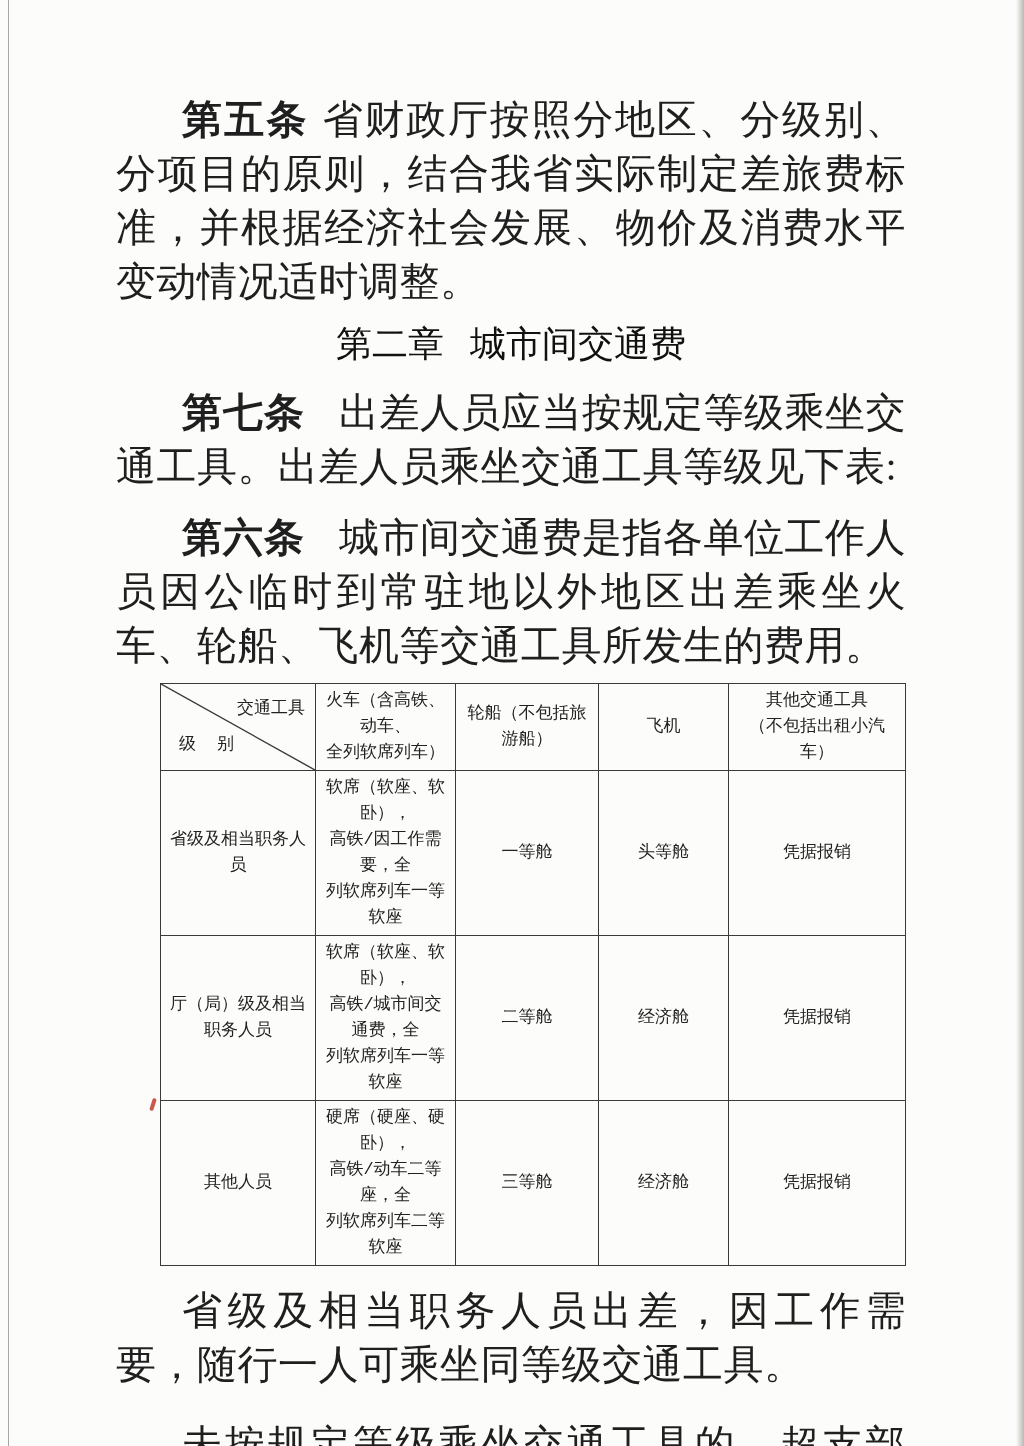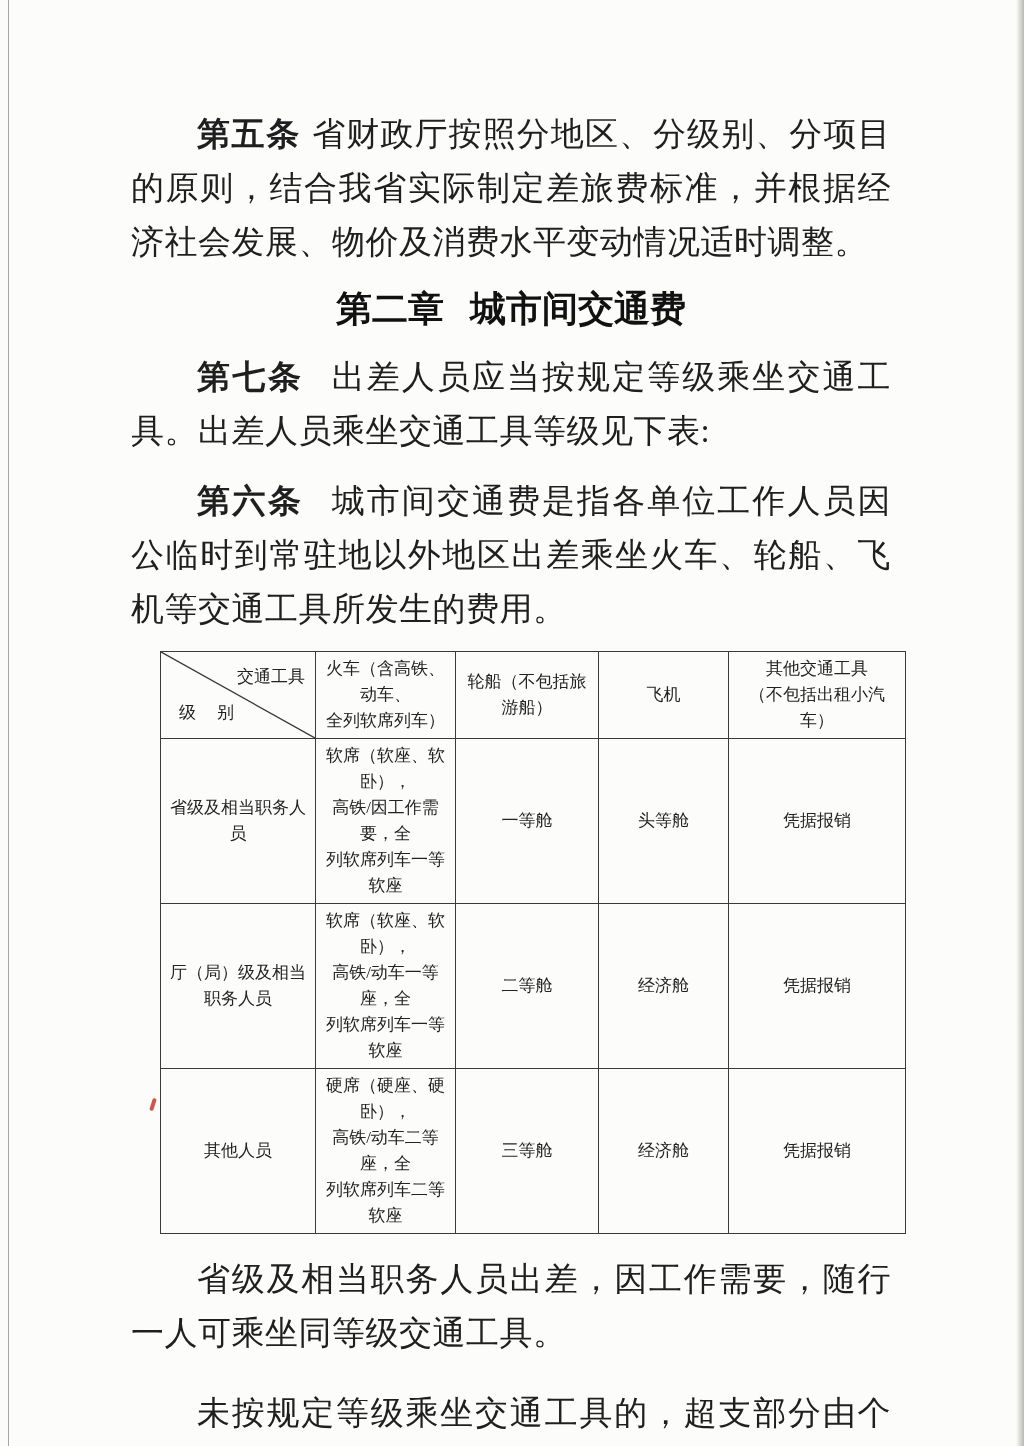--- a/index.html
+++ b/index.html
@@ -36,39 +36,39 @@
     border-radius: 2px;
     opacity: .85;
   }
   .content {
     position: absolute;
     left: 116px; top: 0;
     width: 790px;
     padding-top: 92px;
   }
   .para {
-    font-size: 33px;
+    font-size: 40px;
     line-height: 54px;
     text-align: justify;
     text-indent: 66px;
-    margin: 15px;
+    margin: 0;
     letter-spacing: .5px;
   }
   .para .article-label {
     font-family: "Liberation Sans", sans-serif;
     font-weight: 700;
     letter-spacing: 1px;
   }
   .gap-sm { margin-right: .35em; }
   .gap-lg { margin-right: .85em; }
   .chapter-heading {
     margin: 10px 0 0 0;
     text-align: center;
     font-family: "Liberation Sans", sans-serif;
-    font-weight: 700;
+    font-weight: 400;
     font-size: 36px;
     line-height: 50px;
     color: #111;
   }
   .chapter-heading .chapter-number { margin-right: 26px; }
   .mt-a6 { margin-top: 16px; }
   .mt-a7 { margin-top: 16px; }
   .mt-note1 { margin-top: 18px; }
   .mt-note2 { margin-top: 26px; }
 
@@ -81,20 +81,21 @@
     color: #222;
   }
   table.grade-table, table.grade-table td {
     border: 1.5px solid #3a3a3a;
   }
   table.grade-table td {
     text-align: center;
     vertical-align: middle;
     padding: 4px 6px;
     line-height: 26px;
+    font-family: Liberation Mono, monospace;
   }
   td.corner-cell {
     position: relative;
     height: 76px;
     padding: 0;
   }
   .corner-cell svg {
     position: absolute;
     left: 0; top: 0;
     width: 100%; height: 100%;
@@ -176,21 +177,21 @@
         </td>
         <td>一等舱</td>
         <td>头等舱</td>
         <td>凭据报销</td>
       </tr>
 
       <tr class="data-row">
         <td>厅（局）级及相当职务人员</td>
         <td class="train-cell">
           <div>软席（软座、软卧），</div>
-          <div>高铁/动车一等座，全</div>
+          <div>高铁/城市间交通费，全</div>
           <div>列软席列车一等软座</div>
         </td>
         <td>二等舱</td>
         <td>经济舱</td>
         <td>凭据报销</td>
       </tr>
 
       <tr class="data-row">
         <td>其他人员</td>
         <td class="train-cell">

